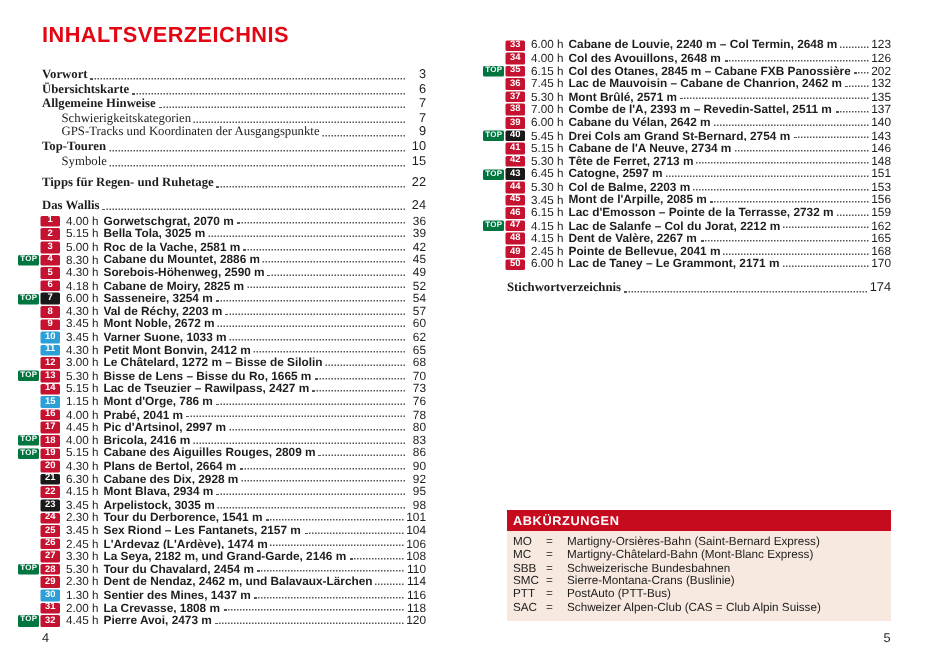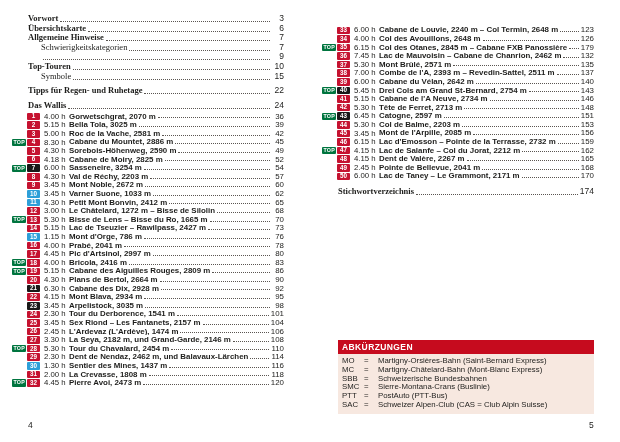--- a/index.html
+++ b/index.html
@@ -64,20 +64,21 @@
   .abbr-text{flex:1;white-space:nowrap;}
 
   .pagenum{position:absolute;top:420px;font-size:8.5px;}
   .pn-left{left:28px;}
   .pn-right{left:589px;}
 </style>
 </head>
 <body>
 
 <div class="page page-left">
+  <div class="toc-title">INHALTSVERZEICHNIS</div>
 
   <div>
 
       <div class="fm-row bold">
         <span class="fm-label">Vorwort</span>
         <span class="leader"></span>
         <span class="pg">3</span>
       </div>
 
       <div class="fm-row bold">
@@ -92,20 +93,21 @@
         <span class="pg">7</span>
       </div>
 
       <div class="fm-row indent">
         <span class="fm-label">Schwierigkeitskategorien</span>
         <span class="leader"></span>
         <span class="pg">7</span>
       </div>
 
       <div class="fm-row indent">
+        <span class="fm-label">GPS-Tracks und Koordinaten der Ausgangspunkte</span>
         <span class="leader"></span>
         <span class="pg">9</span>
       </div>
 
       <div class="fm-row bold">
         <span class="fm-label">Top-Touren</span>
         <span class="leader"></span>
         <span class="pg">10</span>
       </div>
 
@@ -456,21 +458,21 @@
       </div>
 
       <div class="tour-row">
         <span class="top-slot">
           <span class="top-badge">TOP</span>
         </span>
         <span class="num-badge red">35</span>
         <span class="time">6.15 h</span>
         <span class="t-title">Col des Otanes, 2845 m – Cabane FXB Panossière</span>
         <span class="leader"></span>
-        <span class="pg">179</span>
+        <span class="pg">202</span>
       </div>
 
       <div class="tour-row">
         <span class="top-slot"></span>
         <span class="num-badge red">36</span>
         <span class="time">7.45 h</span>
         <span class="t-title">Lac de Mauvoisin – Cabane de Chanrion, 2462 m</span>
         <span class="leader"></span>
         <span class="pg">132</span>
       </div>

